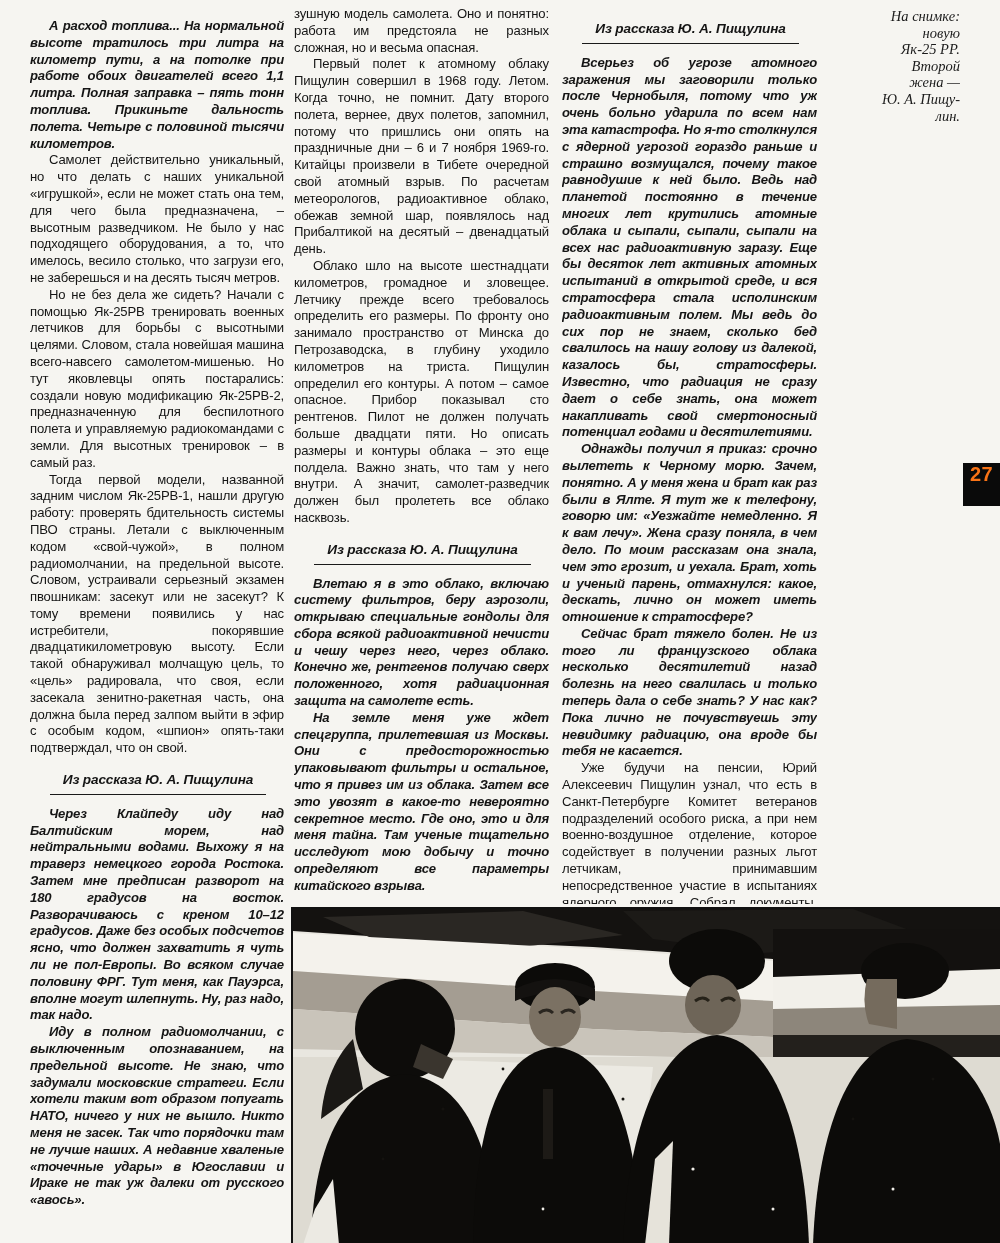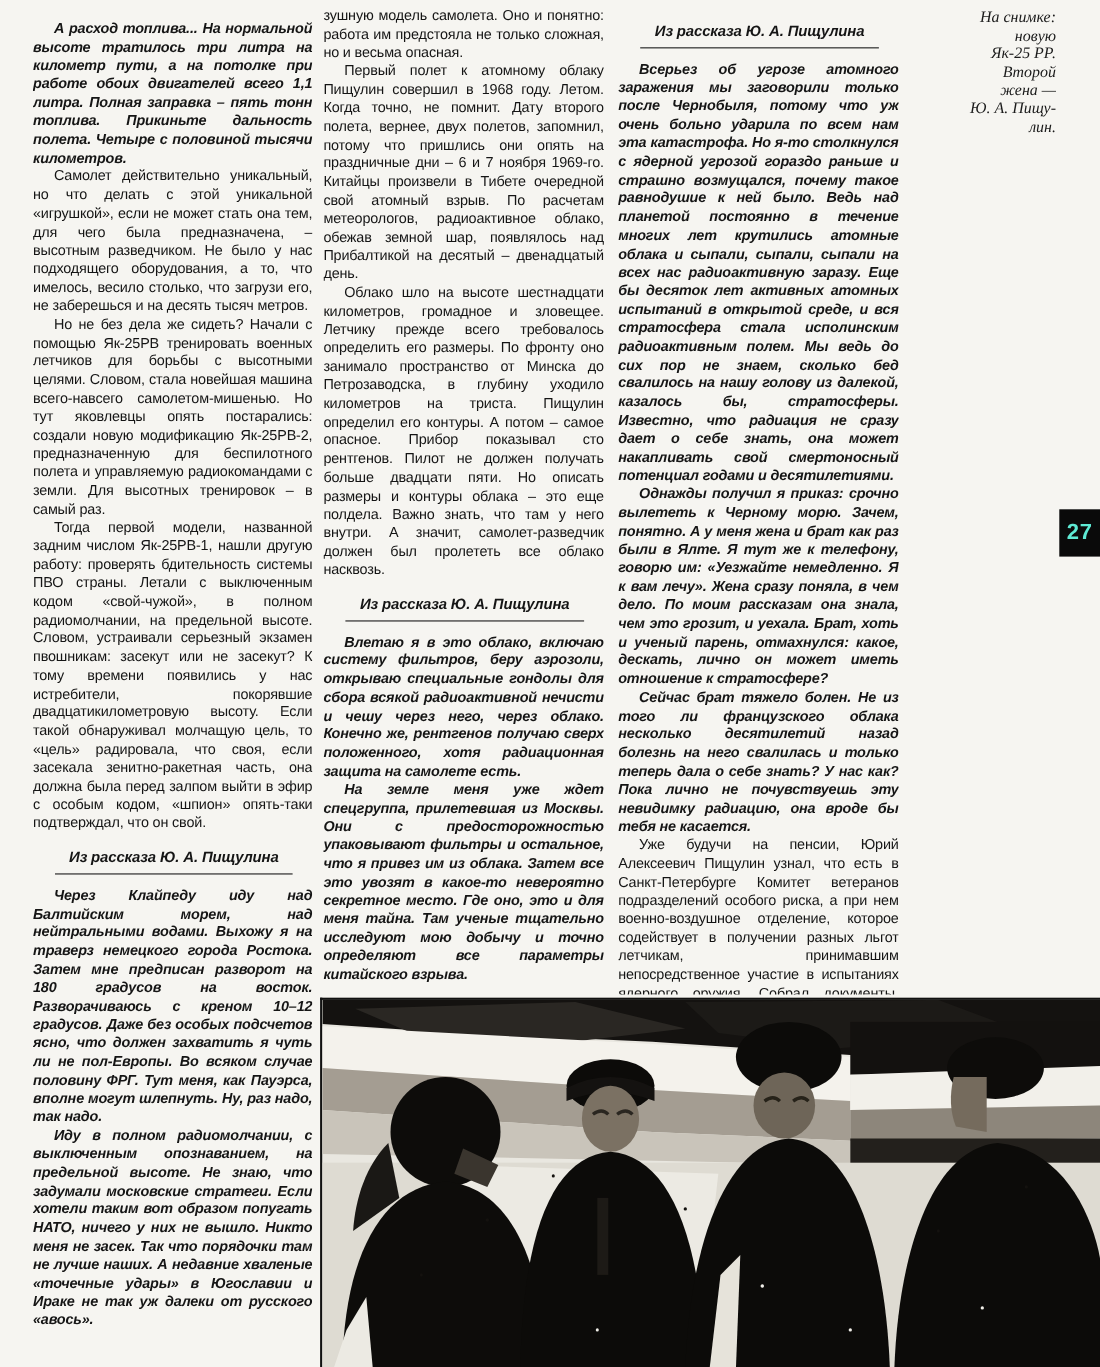--- a/index.html
+++ b/index.html
@@ -26,45 +26,45 @@
     text-align:center;white-space:nowrap;
   }
   .photo-caption{
     position:absolute;left:826px;top:8px;width:134px;
     font-family:"Liberation Serif",serif;font-style:italic;
     font-size:14.5px;line-height:16.6px;text-align:right;color:#1b1b1b;
   }
   .photo-caption div{margin:0;}
   .page-badge{
     position:absolute;right:0;top:463px;width:37px;height:43px;
-    background:#0a0a0a;color:#5eead4;font-weight:bold;font-size:20px;
-    display:flex;align-items:center;justify-content:center;
+    background:#0a0a0a;color:#f97316;font-weight:bold;font-size:20px;
+    display:flex;align-items:flex-start;justify-content:center;
     letter-spacing:0.5px;
   }
   .photo{
     position:absolute;left:291px;top:907px;width:709px;height:336px;
     border-top:2px solid #111;border-left:2px solid #111;
     background:#e8e6df;overflow:hidden;
   }
   .photo svg{display:block;}
 </style>
 </head>
 <body>
 
 <div class="col col-1">
     <p class="blk-quote">А расход топлива... На нормальной высоте тратилось три литра на километр пути, а на потолке при работе обоих двигателей всего 1,1 литра. Полная заправка – пять тонн топлива. Прикиньте дальность полета. Четыре с половиной тысячи километров.</p>
-    <p class="blk-body">Самолет действительно уникальный, но что делать с этой уникальной «игрушкой», если не может стать она тем, для чего была предназначена, – высотным разведчиком. Не было у нас подходящего оборудования, а то, что имелось, весило столько, что загрузи его, не заберешься и на десять тысяч метров.</p>
+    <p class="blk-body">Самолет действительно уникальный, но что делать с наших уникальной «игрушкой», если не может стать она тем, для чего была предназначена, – высотным разведчиком. Не было у нас подходящего оборудования, а то, что имелось, весило столько, что загрузи его, не заберешься и на десять тысяч метров.</p>
     <p class="blk-body">Но не без дела же сидеть? Начали с помощью Як-25РВ тренировать военных летчиков для борьбы с высотными целями. Словом, стала новейшая машина всего-навсего самолетом-мишенью. Но тут яковлевцы опять постарались: создали новую модификацию Як-25РВ-2, предназначенную для беспилотного полета и управляемую радиокомандами с земли. Для высотных тренировок – в самый раз.</p>
     <p class="blk-body">Тогда первой модели, названной задним числом Як-25РВ-1, нашли другую работу: проверять бдительность системы ПВО страны. Летали с выключенным кодом «свой-чужой», в полном радиомолчании, на предельной высоте. Словом, устраивали серьезный экзамен пвошникам: засекут или не засекут? К тому времени появились у нас истребители, покорявшие двадцатикилометровую высоту. Если такой обнаруживал молчащую цель, то «цель» радировала, что своя, если засекала зенитно-ракетная часть, она должна была перед залпом выйти в эфир с особым кодом, «шпион» опять-таки подтверждал, что он свой.</p>
     <h3 class="blk-heading">Из рассказа Ю. А. Пищулина</h3>
     <p class="blk-quote">Через Клайпеду иду над Балтийским морем, над нейтральными водами. Выхожу я на траверз немецкого города Ростока. Затем мне предписан разворот на 180 градусов на восток. Разворачиваюсь с креном 10–12 градусов. Даже без особых подсчетов ясно, что должен захватить я чуть ли не пол-Европы. Во всяком случае половину ФРГ. Тут меня, как Пауэрса, вполне могут шлепнуть. Ну, раз надо, так надо.</p>
     <p class="blk-quote">Иду в полном радиомолчании, с выключенным опознаванием, на предельной высоте. Не знаю, что задумали московские стратеги. Если хотели таким вот образом попугать НАТО, ничего у них не вышло. Никто меня не засек. Так что порядочки там не лучше наших. А недавние хваленые «точечные удары» в Югославии и Ираке не так уж далеки от русского «авось».</p>
   </div>
 <div class="col col-2">
-    <p class="blk-body" style="text-indent: 0px;">зушную модель самолета. Оно и понятно: работа им предстояла не только сложная, но и весьма опасная.</p>
+    <p class="blk-body" style="text-indent: 0px;">зушную модель самолета. Оно и понятно: работа им предстояла не разных сложная, но и весьма опасная.</p>
     <p class="blk-body">Первый полет к атомному облаку Пищулин совершил в 1968 году. Летом. Когда точно, не помнит. Дату второго полета, вернее, двух полетов, запомнил, потому что пришлись они опять на праздничные дни – 6 и 7 ноября 1969-го. Китайцы произвели в Тибете очередной свой атомный взрыв. По расчетам метеорологов, радиоактивное облако, обежав земной шар, появлялось над Прибалтикой на десятый – двенадцатый день.</p>
     <p class="blk-body">Облако шло на высоте шестнадцати километров, громадное и зловещее. Летчику прежде всего требовалось определить его размеры. По фронту оно занимало пространство от Минска до Петрозаводска, в глубину уходило километров на триста. Пищулин определил его контуры. А потом – самое опасное. Прибор показывал сто рентгенов. Пилот не должен получать больше двадцати пяти. Но описать размеры и контуры облака – это еще полдела. Важно знать, что там у него внутри. А значит, самолет-разведчик должен был пролететь все облако насквозь.</p>
     <h3 class="blk-heading">Из рассказа Ю. А. Пищулина</h3>
     <p class="blk-quote">Влетаю я в это облако, включаю систему фильтров, беру аэрозоли, открываю специальные гондолы для сбора всякой радиоактивной нечисти и чешу через него, через облако. Конечно же, рентгенов получаю сверх положенного, хотя радиационная защита на самолете есть.</p>
     <p class="blk-quote">На земле меня уже ждет спецгруппа, прилетевшая из Москвы. Они с предосторожностью упаковывают фильтры и остальное, что я привез им из облака. Затем все это увозят в какое-то невероятно секретное место. Где оно, это и для меня тайна. Там ученые тщательно исследуют мою добычу и точно определяют все параметры китайского взрыва.</p>
   </div>
 <div class="col col-3">
     <h3 class="blk-heading">Из рассказа Ю. А. Пищулина</h3>
     <p class="blk-quote">Всерьез об угрозе атомного заражения мы заговорили только после Чернобыля, потому что уж очень больно ударила по всем нам эта катастрофа. Но я-то столкнулся с ядерной угрозой гораздо раньше и страшно возмущался, почему такое равнодушие к ней было. Ведь над планетой постоянно в течение многих лет крутились атомные облака и сыпали, сыпали, сыпали на всех нас радиоактивную заразу. Еще бы десяток лет активных атомных испытаний в открытой среде, и вся стратосфера стала исполинским радиоактивным полем. Мы ведь до сих пор не знаем, сколько бед свалилось на нашу голову из далекой, казалось бы, стратосферы. Известно, что радиация не сразу дает о себе знать, она может накапливать свой смертоносный потенциал годами и десятилетиями.</p>
     <p class="blk-quote">Однажды получил я приказ: срочно вылететь к Черному морю. Зачем, понятно. А у меня жена и брат как раз были в Ялте. Я тут же к телефону, говорю им: «Уезжайте немедленно. Я к вам лечу». Жена сразу поняла, в чем дело. По моим рассказам она знала, чем это грозит, и уехала. Брат, хоть и ученый парень, отмахнулся: какое, дескать, лично он может иметь отношение к стратосфере?</p>

